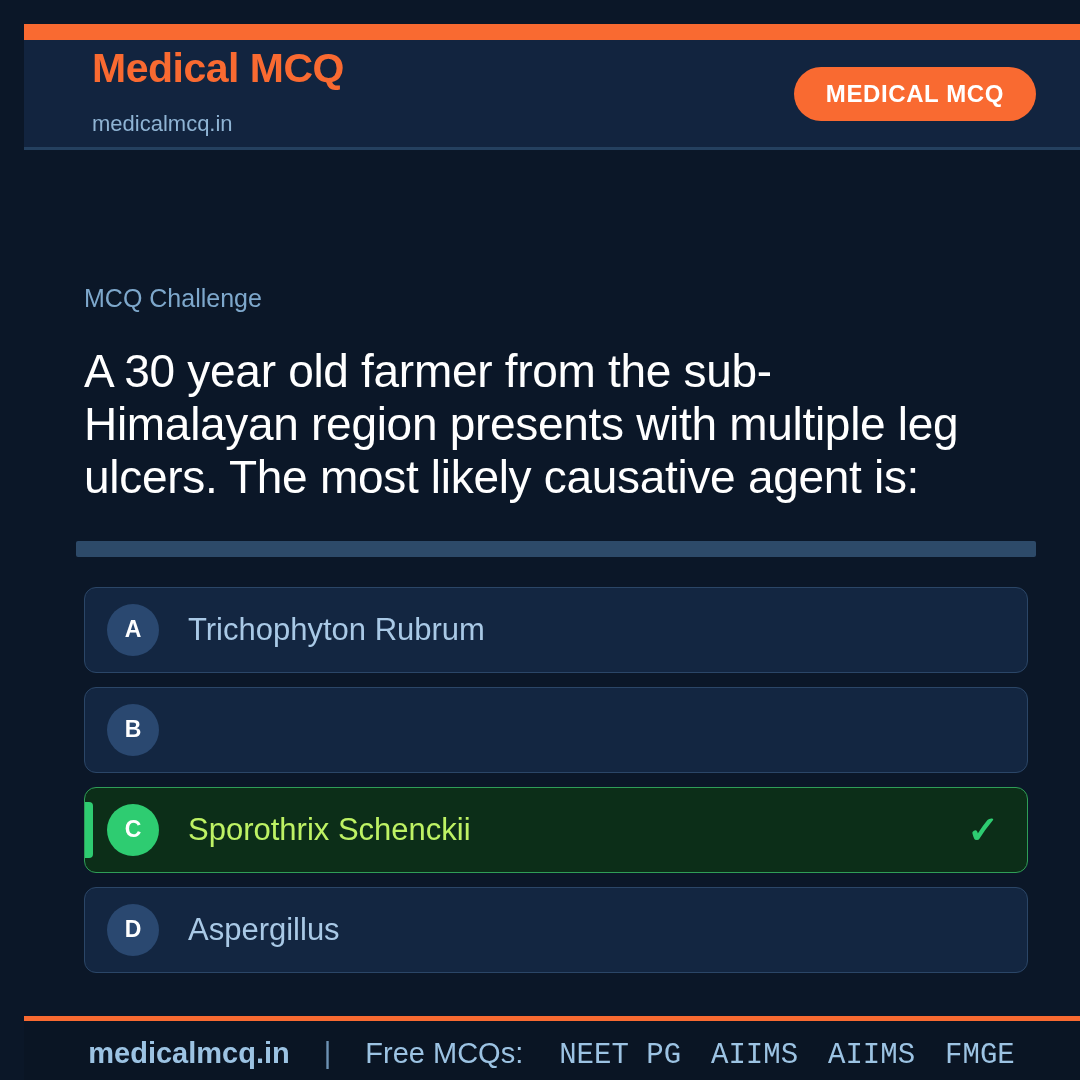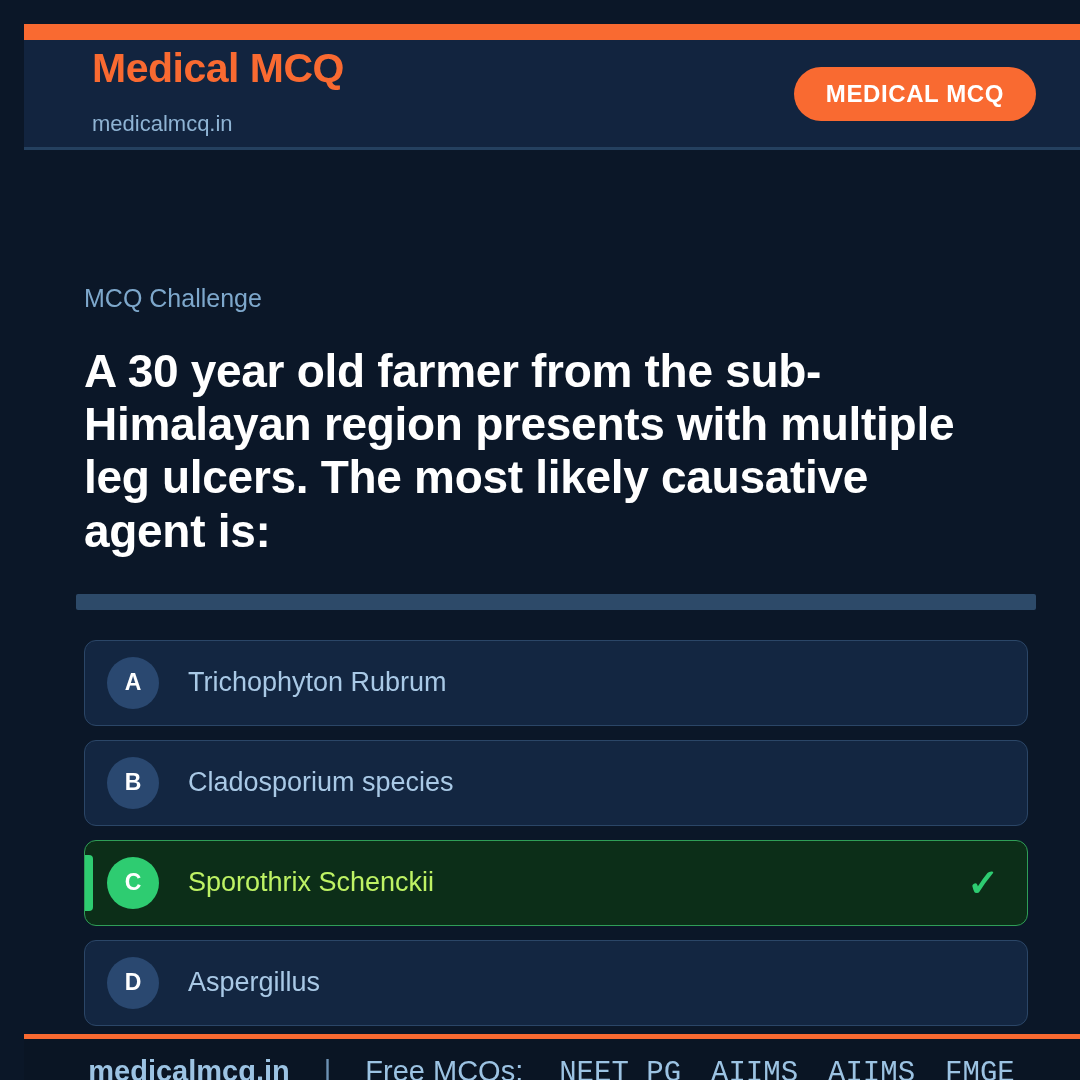--- a/index.html
+++ b/index.html
@@ -72,21 +72,21 @@
 
   .eyebrow {
     color:#7ea8cc;
     font-size:25px;
     margin-top:127px;
     line-height:1.1;
   }
 
   .question {
     color:#ffffff;
-    font-weight:bold;
+    font-weight:normal;
     font-size:46px;
     line-height:1.16;
     margin-top:16px;
     letter-spacing:-0.3px;
     max-width:900px;
   }
 
   .divider {
     height:3px;
     background:#2d4a69;
@@ -120,21 +120,21 @@
     background:#2a4870;
     color:#ffffff;
     font-size:23px;
     font-weight:bold;
     display:flex;
     align-items:center;
     justify-content:center;
     margin-right:21px;
   }
   .option .otext {
-    font-size:27px;
+    font-size:31px;
     color:#a9c9e6;
     line-height:1.1;
     white-space:nowrap;
   }
   .option .check {
     margin-left:auto;
     font-size:38px;
     color:#2ecc71;
     font-weight:bold;
     display:none;
@@ -205,21 +205,20 @@
     <div class="options">
 
       <div class="option">
         <div class="badge">A</div>
         <div class="otext">Trichophyton Rubrum</div>
 
       </div>
 
       <div class="option">
         <div class="badge">B</div>
-        <div class="otext">Cladosporium species</div>
 
       </div>
 
       <div class="option correct">
         <div class="badge">C</div>
         <div class="otext">Sporothrix Schenckii</div>
         <div class="check">✓</div>
       </div>
 
       <div class="option">

